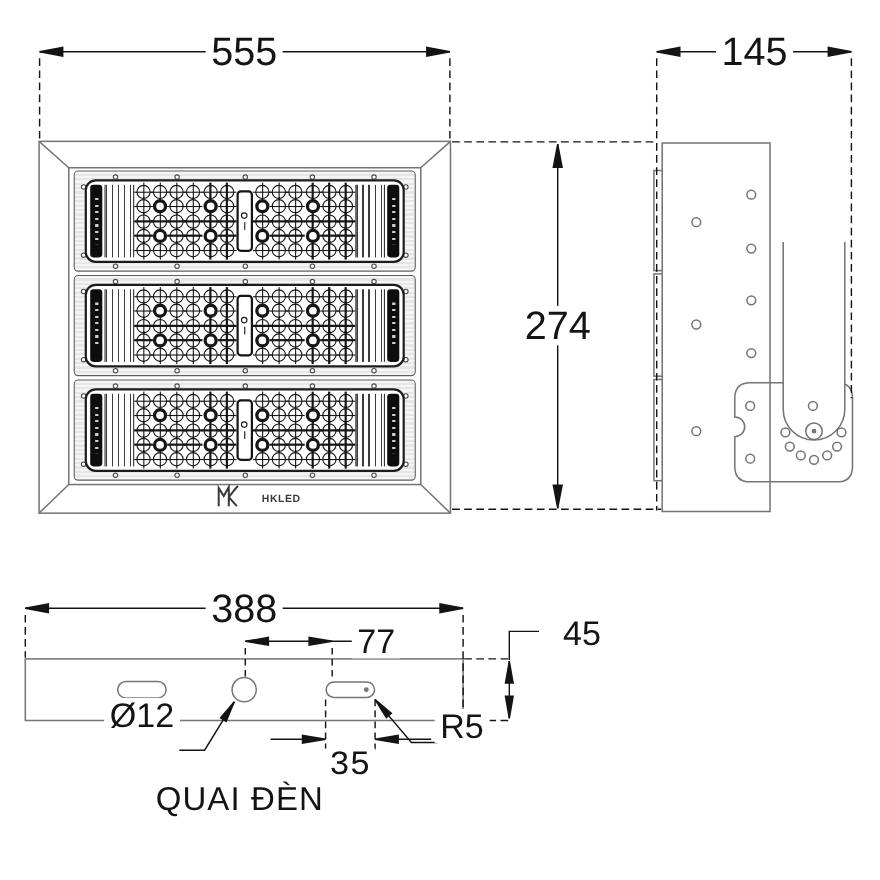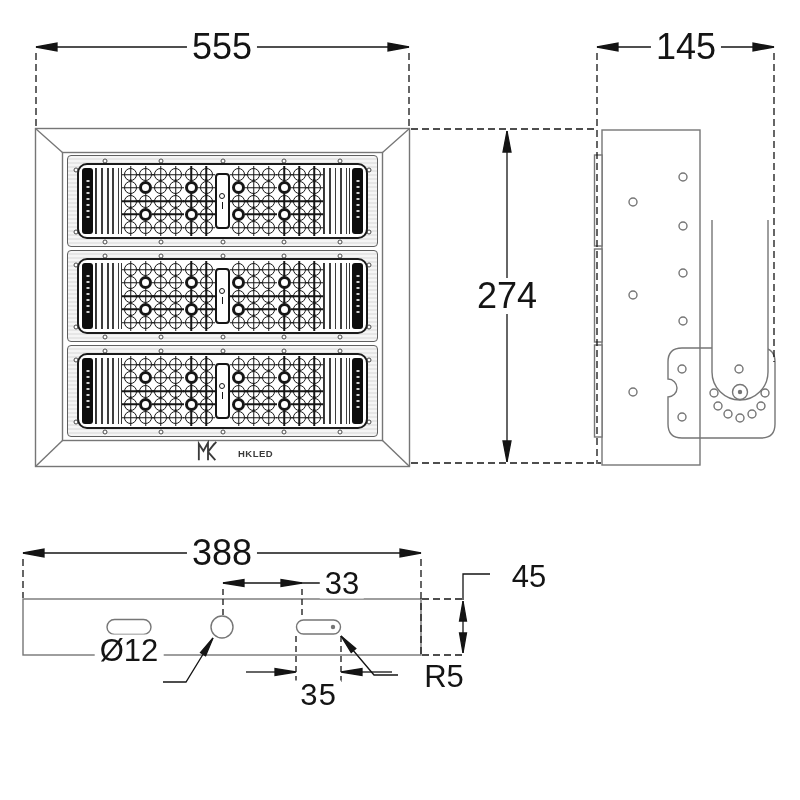--- a/index.html
+++ b/index.html
@@ -507,19 +507,20 @@
         <path d="M2 22 V4 L7 12 L12 3 V22 M12 13 L19 4 M12 13 L20 22 M15 9 L21 2" stroke="#3a3a3a" stroke-width="2" fill="none"></path>
       </svg>
       <span class="logo-text">HKLED</span>
     </div>
   </div>
 
   <div class="dim" style="left:222px;top:47px;">555</div>
   <div class="dim" style="left:686px;top:47px;">145</div>
   <div class="dim" style="left:507px;top:296px;">274</div>
   <div class="dim" style="left:222px;top:553px;">388</div>
-  <div class="dim small" style="left:342px;top:583px;">33</div>
+  <div class="dim small" style="left:342px;top:583px;">77</div>
   <div class="dim small" style="left:529px;top:576px;">45</div>
   <div class="dim small" style="left:129px;top:650px;">Ø12</div>
   <div class="dim small" style="left:318px;top:696px;font-family:Liberation Mono, monospace;">35</div>
-  <div class="dim small" style="left:420px;top:676px;margin-left:24px;">R5</div>
+  <div class="dim small" style="left:420px;top:660px;">R5</div>
+  <div class="caption" style="left:218px;top:727px;">QUAI ĐÈN</div>
 
 </div>
 
 </body></html>

